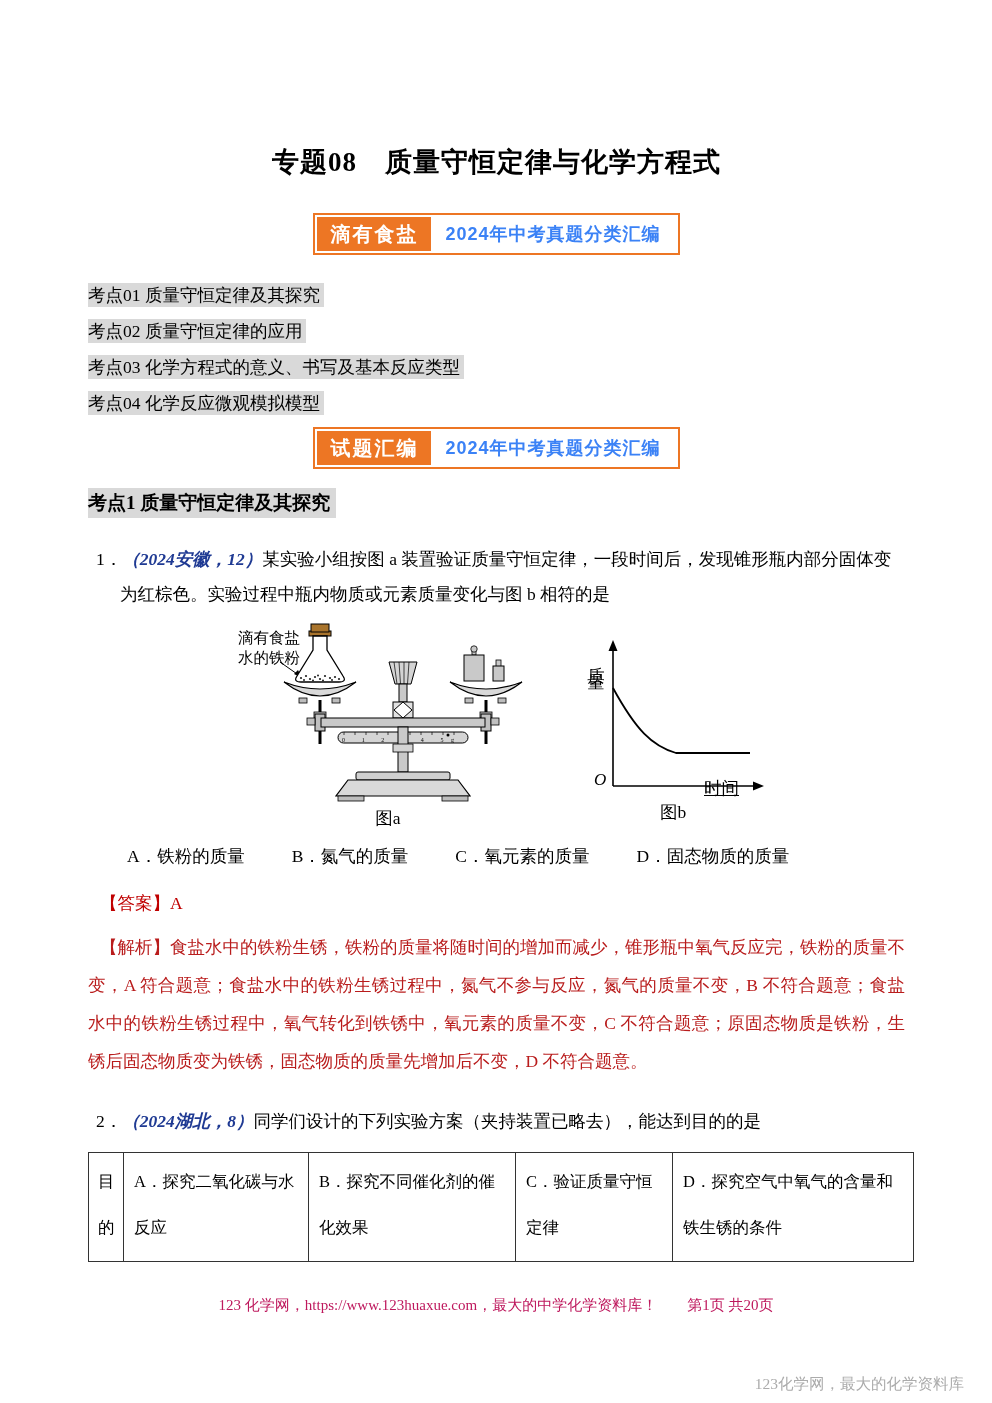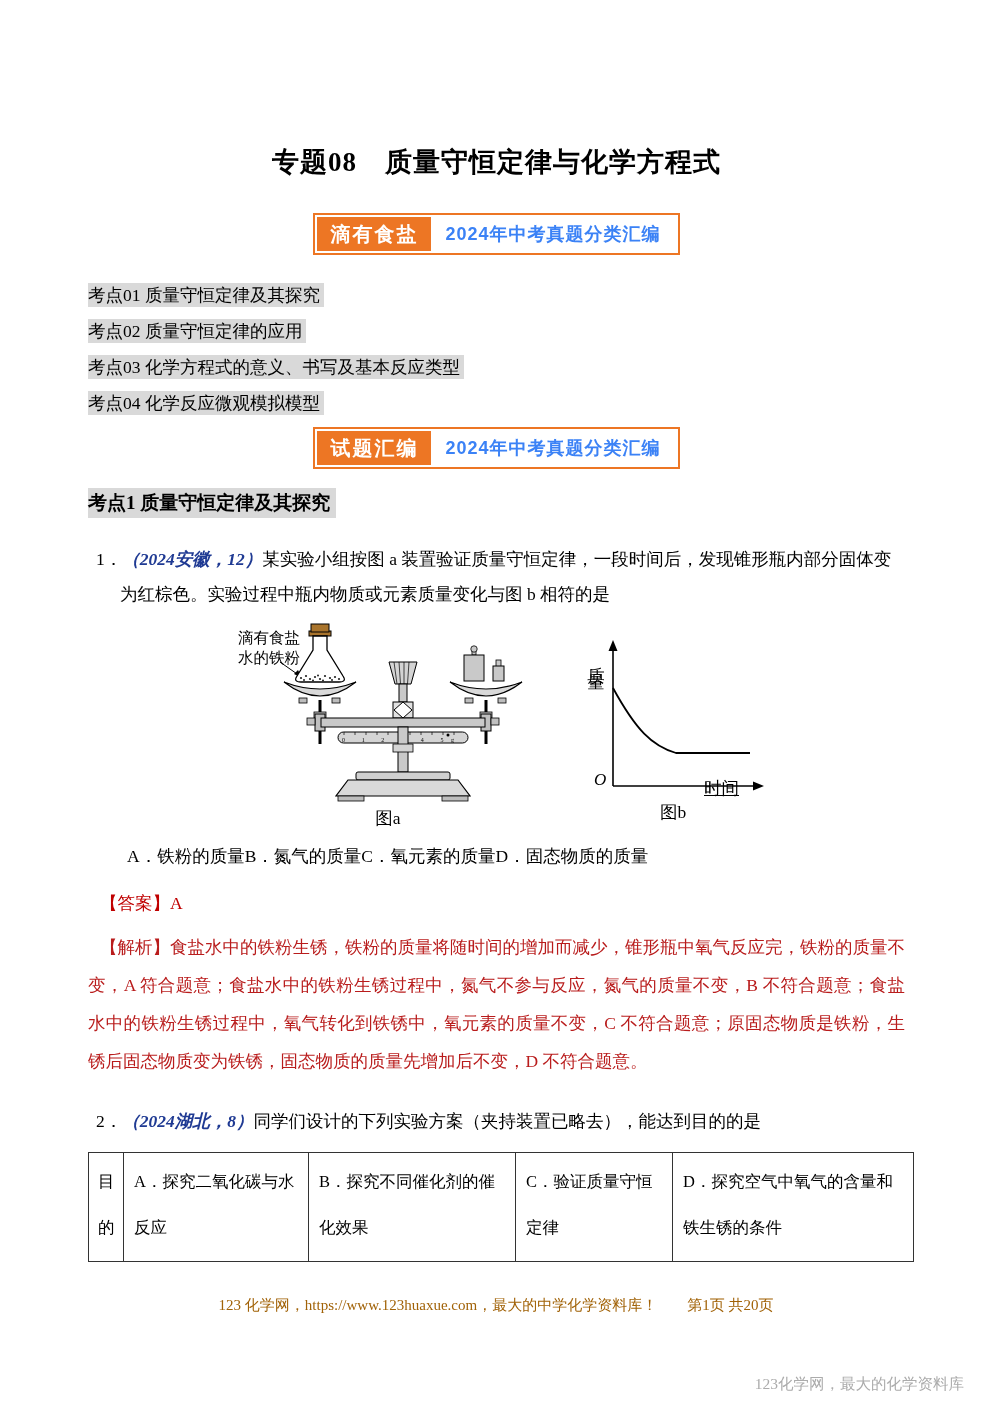--- a/index.html
+++ b/index.html
@@ -123,20 +123,21 @@
     left: 126px; top: 140px;
     font-size: 17.5px;
     text-decoration: underline;
   }
 
   .options-row {
     margin-top: 14px;
     padding-left: 39px;
     font-size: 17.5px;
     display: flex;
+    gap: 47px;
   }
 
   .answer-line {
     margin-top: 23px;
     margin-left: 12px;
     font-size: 17.5px;
     color: #c00000;
   }
   .analysis {
     margin-top: 13px;
@@ -165,21 +166,21 @@
   .exp-table .col-b { width: 207px; }
   .exp-table .col-c { width: 157px; }
   .exp-table .col-d { width: 241px; }
 
   .footer {
     position: absolute;
     top: 1296px;
     left: 0; right: 0;
     text-align: center;
     font-size: 15px;
-    color: #a16207;
+    color: #be185d;
   }
   .footer .page-num { margin-left: 30px; }
 
   .watermark {
     position: absolute;
     top: 1374px;
     right: 28px;
     font-size: 15.5px;
     color: #ababab;
   }

